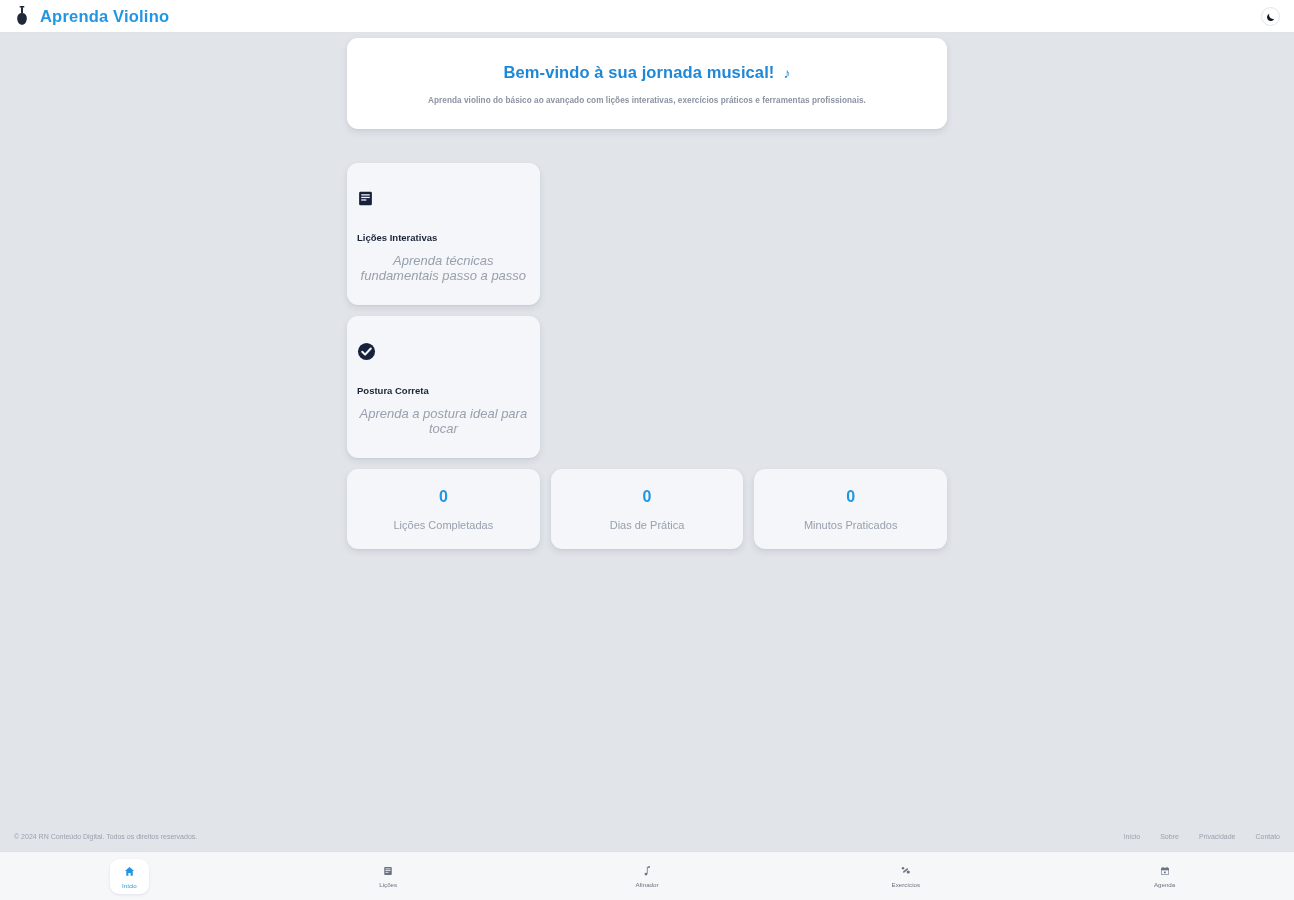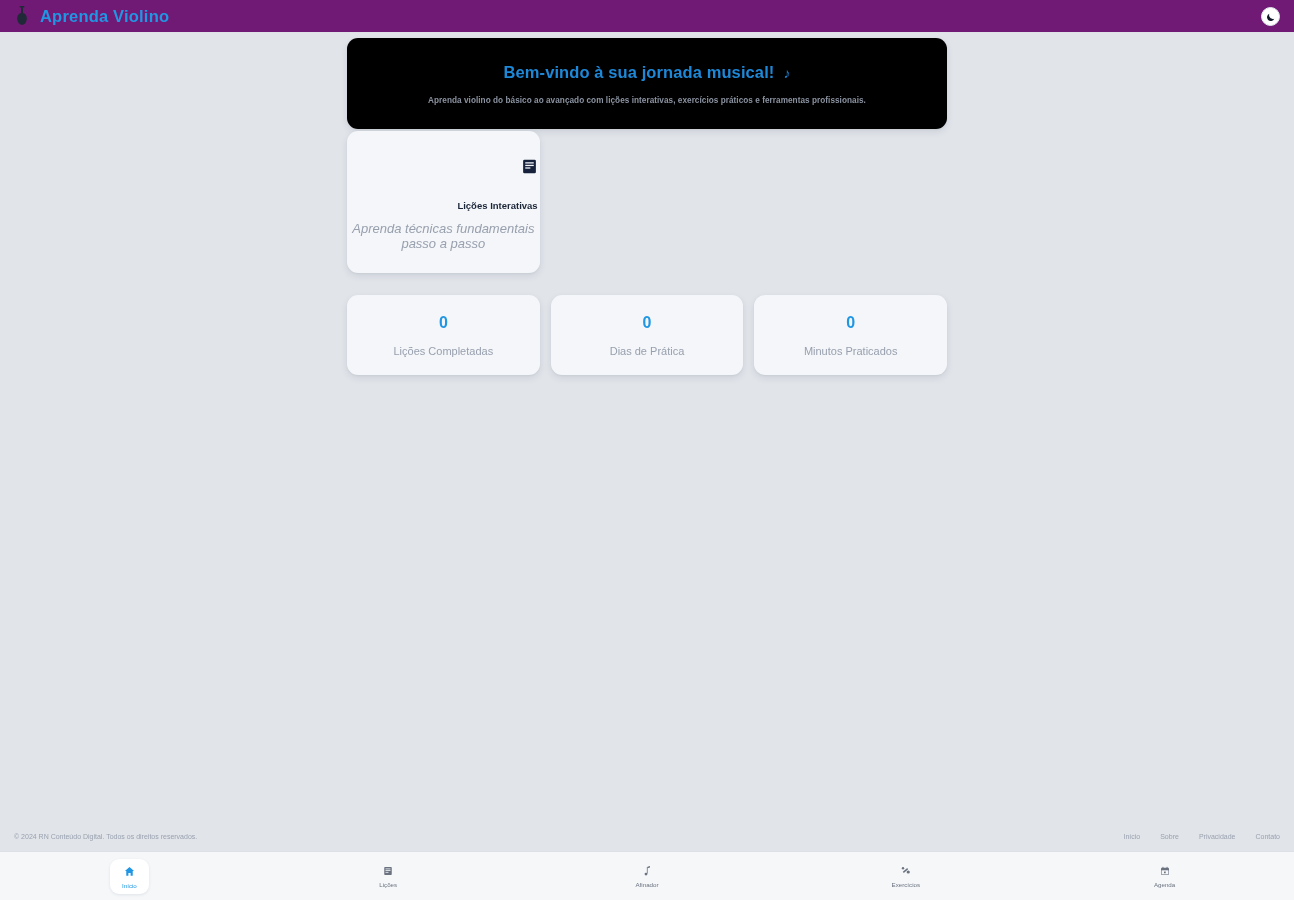--- a/index.html
+++ b/index.html
@@ -17,21 +17,21 @@
     color: #1e293b;
     position: relative;
   }
 
   
   .topbar {
     position: absolute;
     top: 0; left: 0;
     width: 1294px;
     height: 33px;
-    background: #701a75;
+    background: #ffffff;
     border-bottom: 1px solid #dfe3e8;
     display: flex;
     align-items: center;
     padding: 0 14px;
     z-index: 20;
   }
   .brand {
     display: flex;
     align-items: center;
     gap: 10px;
@@ -71,26 +71,26 @@
   }
 
   .container {
     width: 600px;
     margin: 0 auto;
     padding-top: 5px;
   }
 
   
   .hero {
-    background: #000000;
+    background: #ffffff;
     border-radius: 11px;
     padding: 25px 22px 24px;
     text-align: center;
     box-shadow: 0 3px 7px rgba(40,55,85,0.10), 0 1px 2px rgba(40,55,85,0.05);
-    margin-bottom: 2px;
+    margin-bottom: 34px;
   }
   .hero-title {
     font-size: 16.5px;
     font-weight: bold;
     color: #1e88d8;
     margin-bottom: 14px;
     letter-spacing: 0.1px;
   }
   .hero-title .note { margin-left: 9px; font-size: 14px; }
   .hero-sub {
@@ -103,28 +103,28 @@
   
   .grid {
     display: grid;
     grid-template-columns: repeat(3, 1fr);
     gap: 11px;
     margin-bottom: 11px;
   }
   .card {
     background: #f4f6f9;
     border-radius: 11px;
-    padding: 24px 2px 22px;
+    padding: 24px 10px 22px;
     text-align: center;
     box-shadow: 0 3px 7px rgba(40,55,85,0.10), 0 1px 2px rgba(40,55,85,0.05);
     cursor: pointer;
     min-height: 113px;
     display: flex;
     flex-direction: column;
-    align-items: flex-end;
+    align-items: flex-start;
   }
   .card-icon {
     color: #16213c;
     margin-bottom: 23px;
     height: 22px;
     display: flex;
     align-items: center;
     justify-content: center;
   }
   .card-title {
@@ -267,20 +267,30 @@
         </span>
         <div class="card-title">Lições Interativas</div>
         <div class="card-desc">Aprenda técnicas fundamentais passo a passo</div>
       </div>
 
 
     </div>
 
     <div class="grid">
 
+      <div class="card">
+        <span class="card-icon">
+          <svg width="19" height="19" viewBox="0 0 20 20" fill="currentColor">
+            <circle cx="10" cy="10" r="9"></circle>
+            <path d="M5.5 10.3l3 3 6-6.4" stroke="#f4f6f9" stroke-width="2.2" fill="none" stroke-linecap="round" stroke-linejoin="round"></path>
+          </svg>
+        </span>
+        <div class="card-title">Postura Correta</div>
+        <div class="card-desc">Aprenda a postura ideal para tocar</div>
+      </div>
 
 
     </div>
 
     <div class="stats">
       <div class="stat">
         <div class="stat-value">0</div>
         <div class="stat-label">Lições Completadas</div>
       </div>
       <div class="stat">

